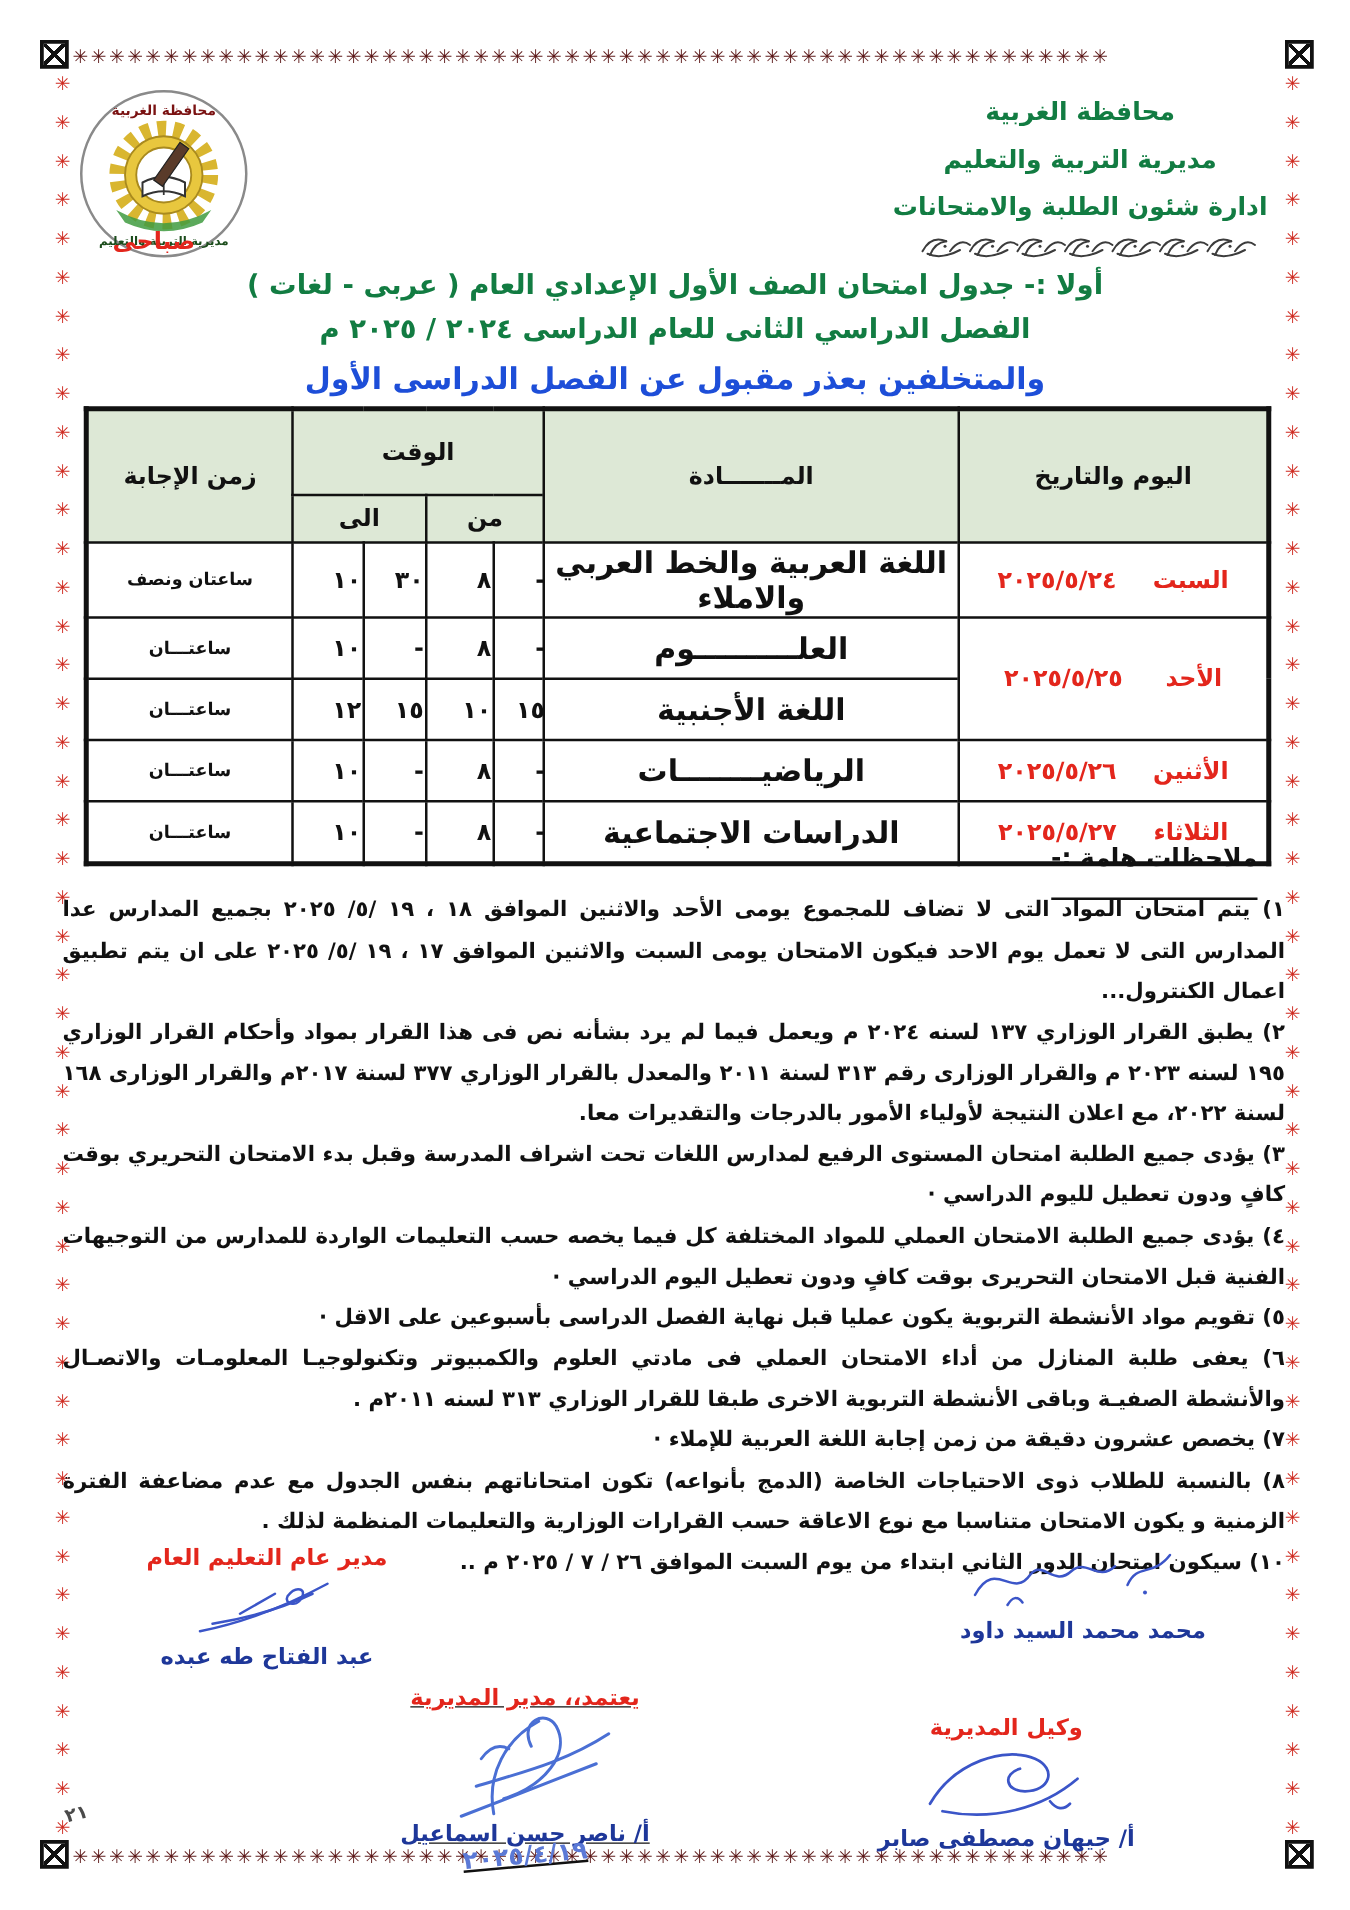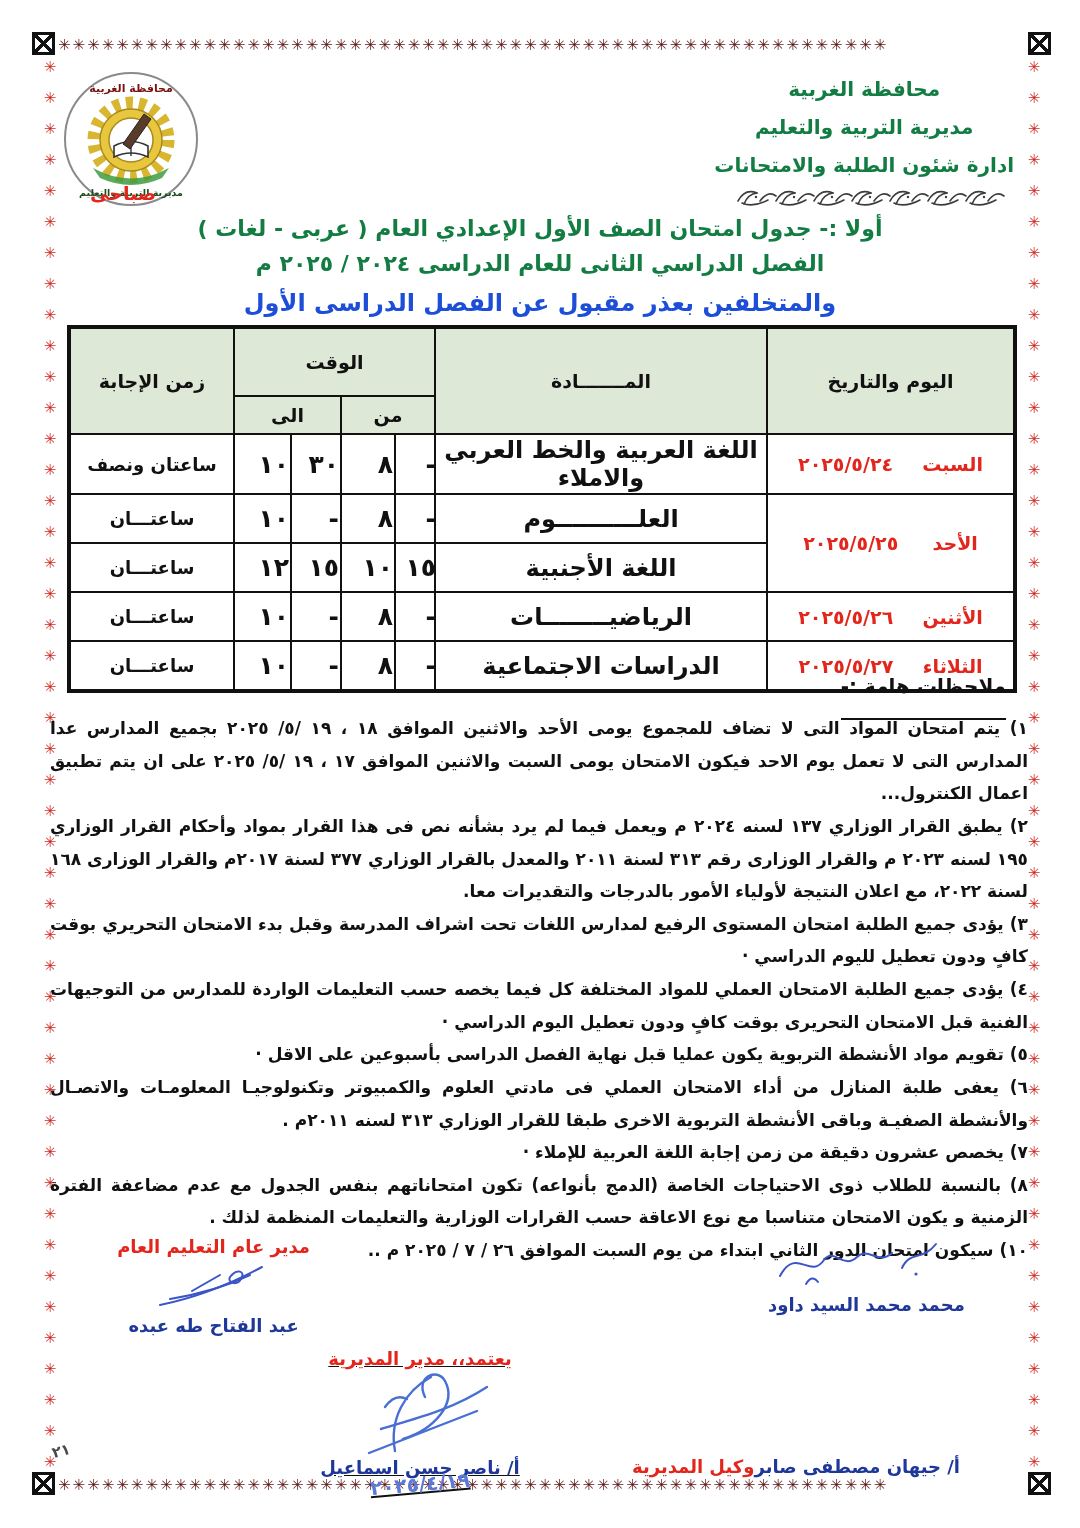--- a/index.html
+++ b/index.html
@@ -48,22 +48,22 @@
     position:absolute;top:325px;left:67px;border-collapse:collapse;direction:rtl;
     table-layout:fixed;width:946px;
   }
   table.sched,.sched th,.sched td{border:2.5px solid #111;}
   table.sched{border:4px solid #111;}
   .sched th{background:#dde8d6;font-size:19px;color:#111;}
   .sched thead tr.h1 th{height:64px;}
   .sched thead tr.h2 th{height:34px;}
   .sched tbody td{height:45px;background:#fff;text-align:center;vertical-align:middle;}
   .sched td.subj{font-size:24px;}
-  .sched td.num{font-size:25px;padding-left:40px;}
-  .sched td.dur{font-size:18px;}
+  .sched td.num{font-size:19px;padding-left:40px;}
+  .sched td.dur{font-size:14px;}
   .sched td.day{color:#e3261c;font-size:19px;}
   .daycell{display:flex;justify-content:space-evenly;align-items:center;direction:rtl;}
   
   .notes-heading{
     position:absolute;top:674px;right:74px;direction:rtl;font-size:20px;
     border-bottom:2.6px solid #111;padding-bottom:20px;
   }
   .notes{
     position:absolute;top:712px;right:52px;left:50px;direction:rtl;
     font-size:17px;line-height:1.92;text-align:justify;
@@ -71,21 +71,21 @@
   .notes p{margin:0;}
   
   .sig-row1{
     position:absolute;top:1236px;right:60px;left:60px;direction:rtl;
     display:flex;justify-content:space-between;
   }
   .sig-block{display:flex;flex-direction:column;align-items:center;width:32%;}
   .sig-title{color:#e3261c;font-size:18px;white-space:nowrap;}
   .sig-name{color:#1e3799;font-size:18px;white-space:nowrap;}
   .sig-img{margin:-2px 0;}
-  .sig-wakeel{position:absolute;top:1432px;right:120px;width:310px;display:flex;align-items:center;justify-content:flex-end;}
+  .sig-wakeel{position:absolute;top:1372px;right:120px;width:310px;display:flex;flex-direction:column;align-items:center;justify-content:flex-end;}
   .sig-approve{position:absolute;top:1348px;left:250px;width:340px;display:flex;flex-direction:column;align-items:center;text-decoration:underline;}
   .sig-date{
     color:#5b79d6;font-size:20px;transform:rotate(-5deg);margin-top:-6px;direction:ltr;
   }
   .pagenum{
     position:absolute;top:1442px;left:52px;color:#4a4a4a;font-size:15px;transform:rotate(-14deg);
   }
 </style>
 </head>
 <body>

